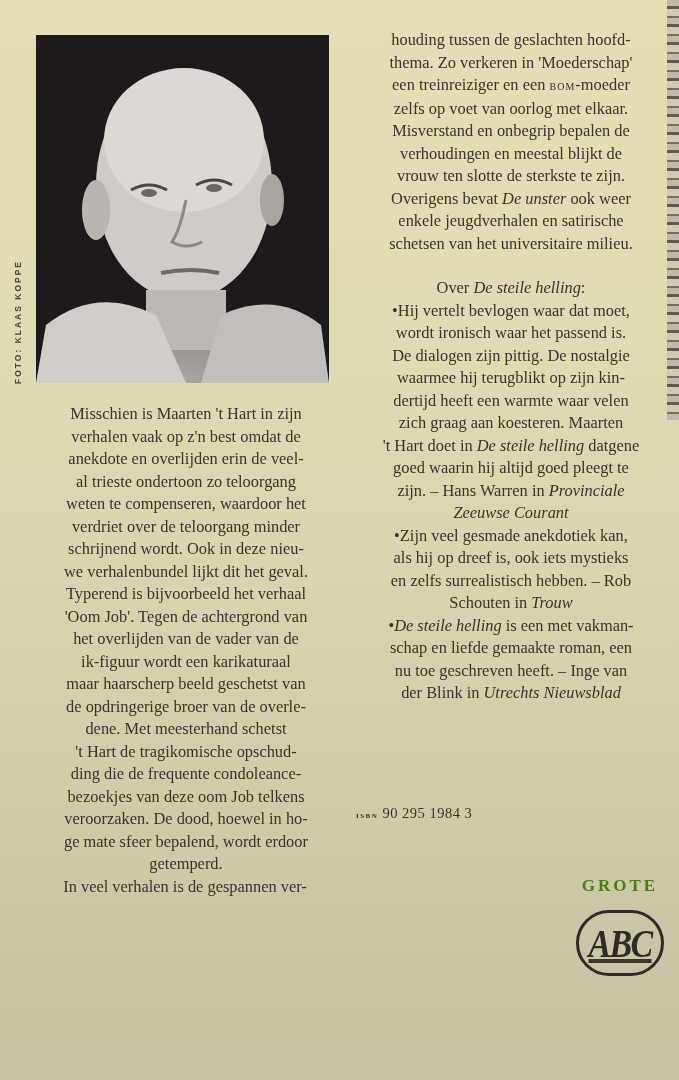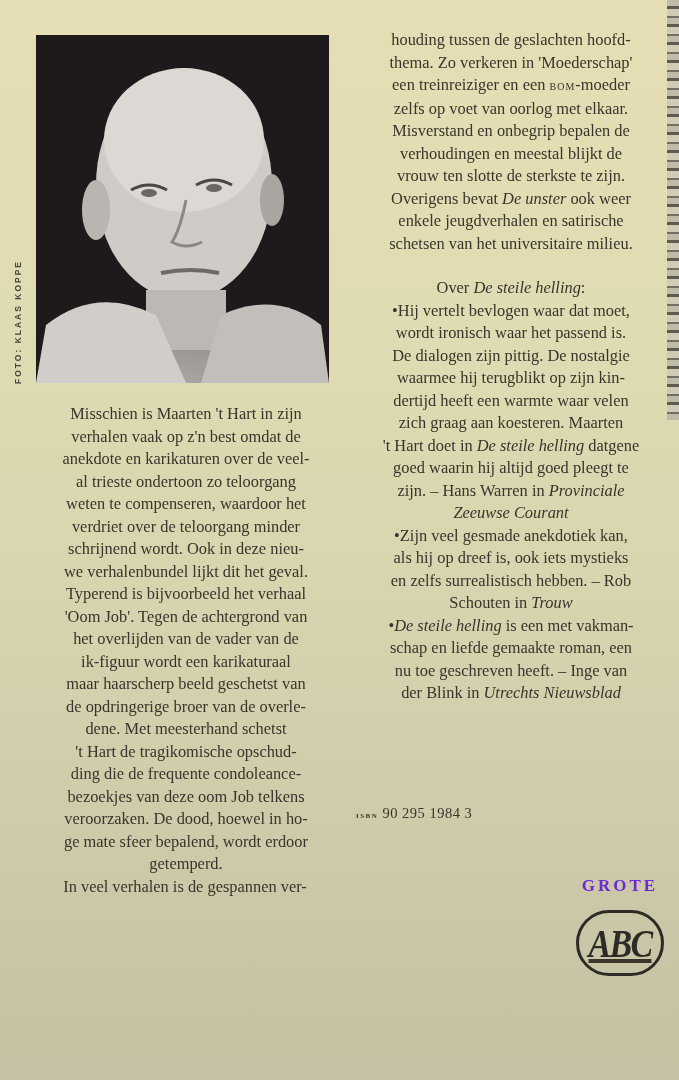--- a/index.html
+++ b/index.html
@@ -39,21 +39,21 @@
     i { font-style: italic; }
     .smallcaps { font-variant: small-caps; letter-spacing: 1px; font-size: 14px; text-transform: lowercase; }
     .isbn {
       position: absolute; left: 356px; top: 805px;
       font-size: 14.5px; letter-spacing: 0.5px;
     }
     .isbn .label { font-variant: small-caps; text-transform: lowercase; letter-spacing: 1.5px; font-size: 10px; font-weight: bold; }
     .logo { position: absolute; left: 570px; top: 872px; width: 100px; height: 100px; }
     .logo-top {
       position: absolute; left: 6px; top: 4px; width: 88px; text-align: center;
-      font-size: 17px; letter-spacing: 3px; font-weight: bold; color: #6d28d9;
+      font-size: 17px; letter-spacing: 3px; font-weight: bold; color: #4d7c0f;
     }
     .logo-oval {
       position: absolute; left: 6px; top: 38px; width: 82px; height: 60px;
       border: 3px solid #2e2a26; border-radius: 40px;
       display: flex; align-items: center; justify-content: center; text-decoration: underline;
     }
     .logo-abc {
       font-size: 40px; font-weight: bold; font-style: italic; color: #2e2a26;
       letter-spacing: -2px; transform: scaleX(0.85);
     }
@@ -87,21 +87,21 @@
       <path d="M0 348 L10 290 Q60 250 120 280 L150 348 Z" fill="#d1cdc8"></path>
       <path d="M293 348 L285 290 Q240 255 185 280 L165 348 Z" fill="#c2beb9"></path>
     </svg>
   </div>
 
   <div class="photo-credit">FOTO: KLAAS KOPPE</div>
 
   <div class="col col-left">
     <p>Misschien is Maarten 't Hart in zijn</p>
     <p>verhalen vaak op z'n best omdat de</p>
-    <p>anekdote en karikaturen over de veel-</p>
+    <p>anekdote en overlijden erin de veel-</p>
     <p>al trieste ondertoon zo teloorgang</p>
     <p>weten te compenseren, waardoor het</p>
     <p>verdriet over de teloorgang minder</p>
     <p>schrijnend wordt. Ook in deze nieu-</p>
     <p>we verhalenbundel lijkt dit het geval.</p>
     <p>Typerend is bijvoorbeeld het verhaal</p>
     <p>'Oom Job'. Tegen de achtergrond van</p>
     <p>het overlijden van de vader van de</p>
     <p>ik-figuur wordt een karikaturaal</p>
     <p>maar haarscherp beeld geschetst van</p>

